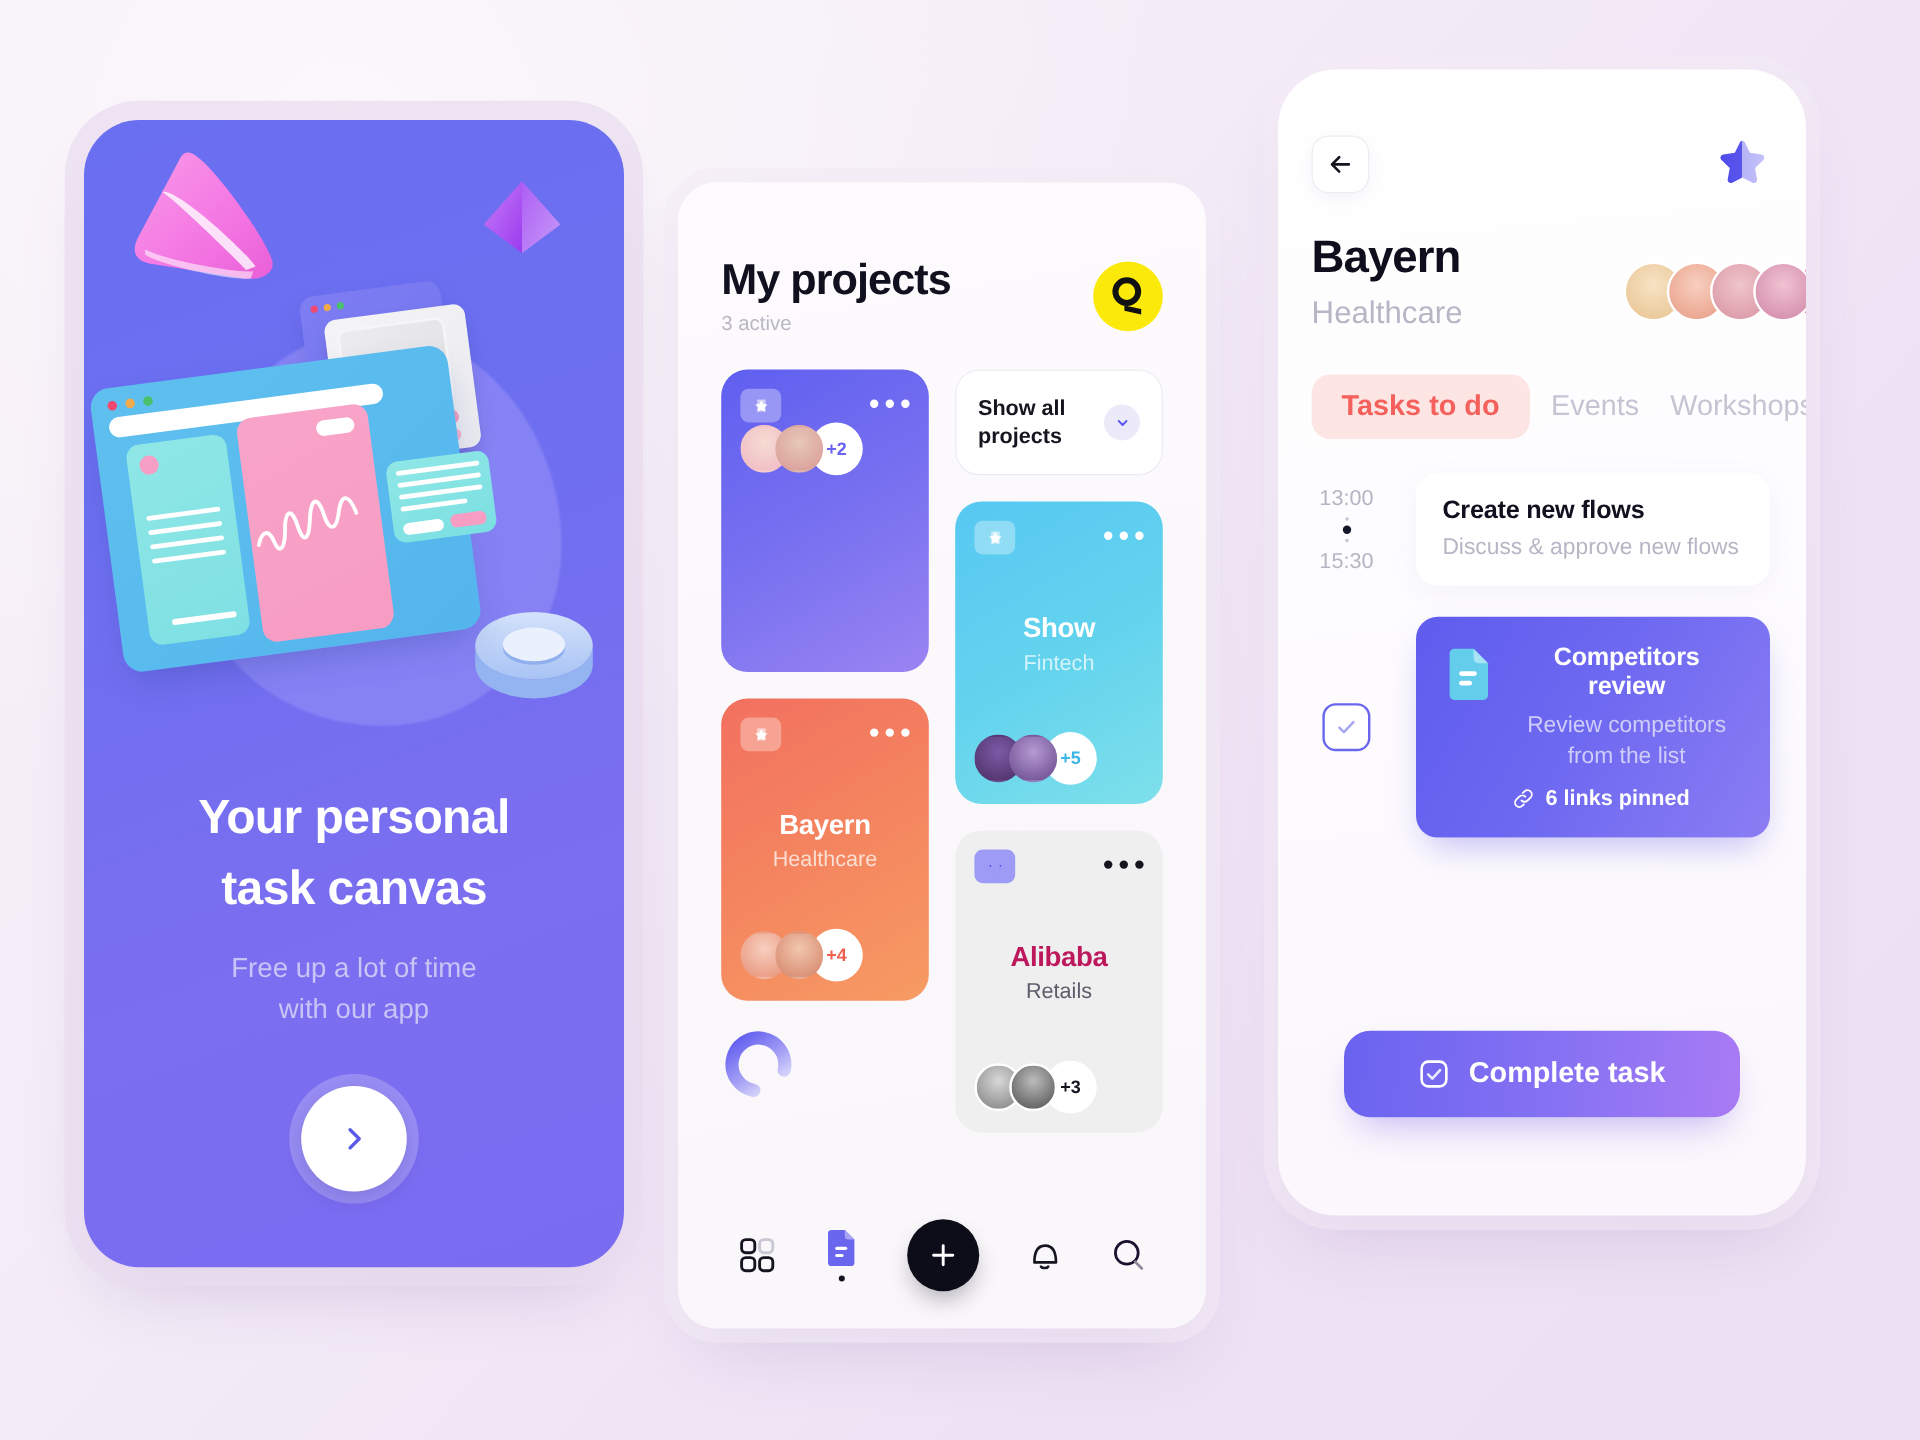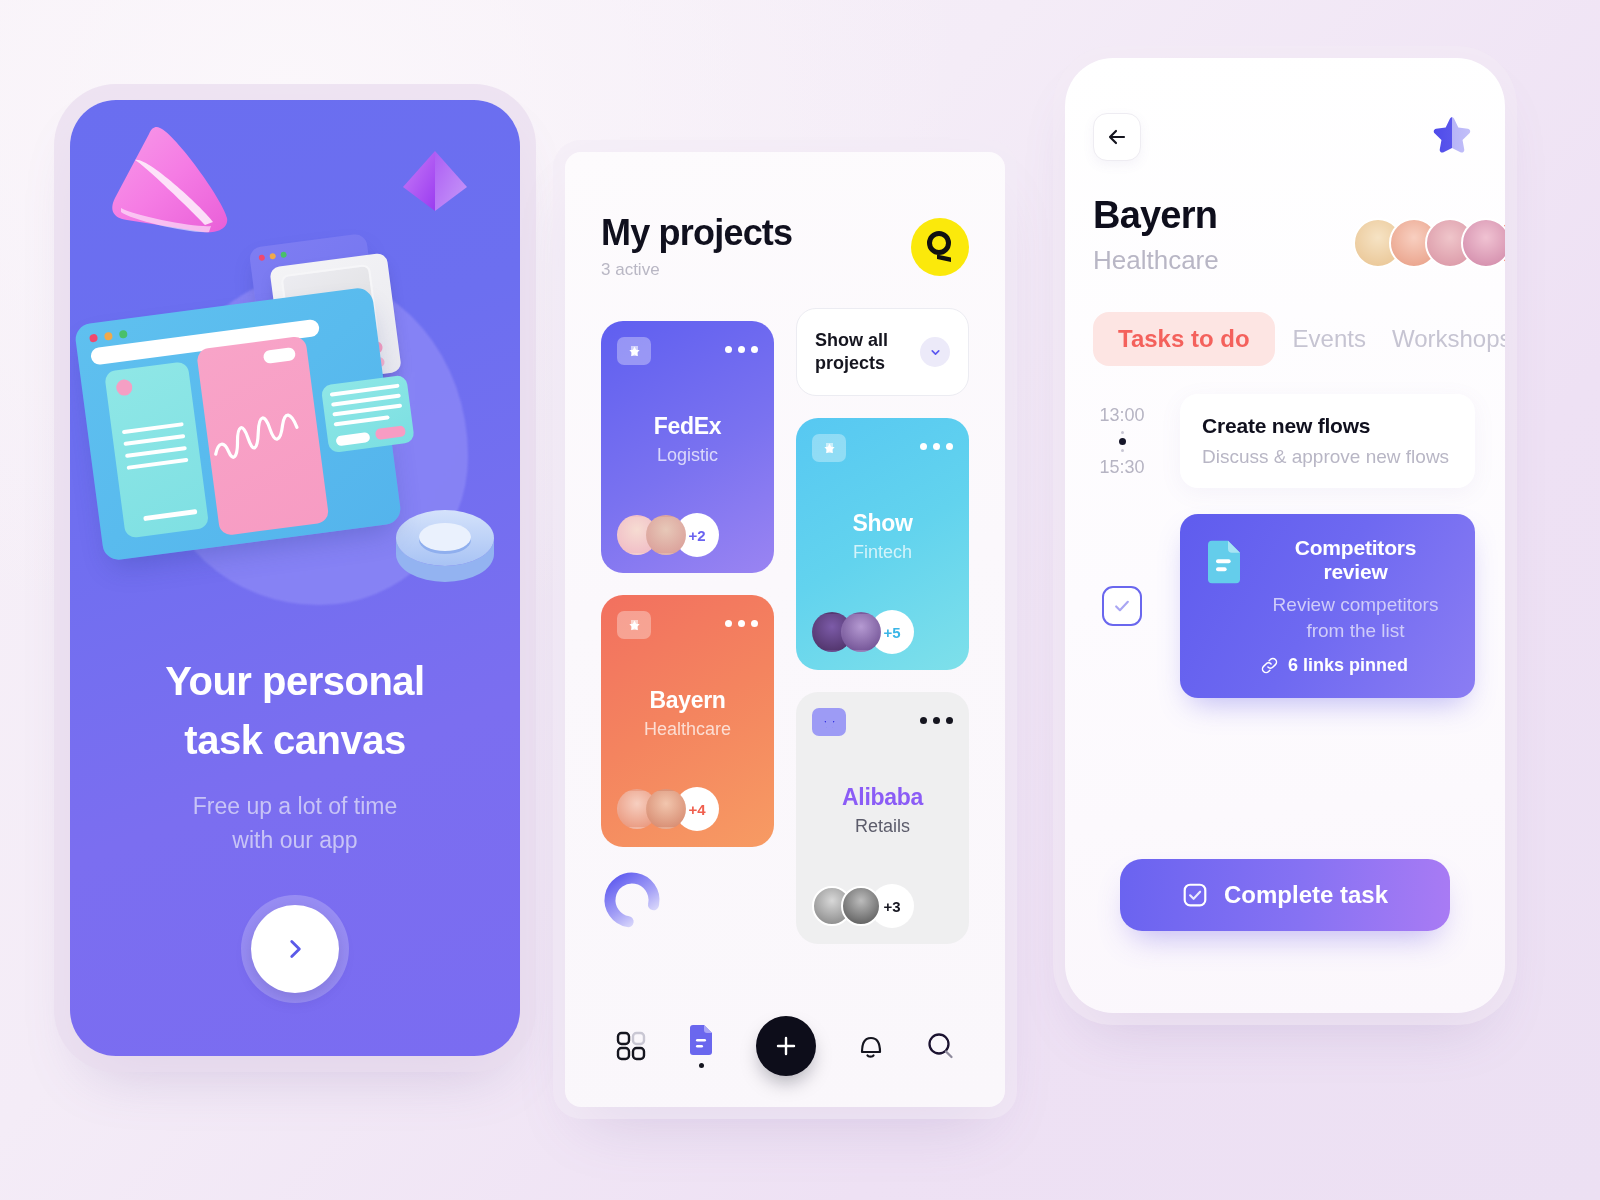--- a/index.html
+++ b/index.html
@@ -24,21 +24,21 @@
   .phone-1 {
     left: 70px; top: 100px; width: 450px; height: 956px;
     background: linear-gradient(160deg,#6a6ef0 0%,#6c6ff0 30%,#7b6ef0 68%,#7a6cf1 100%);
     border-radius: 46px;
     box-shadow: 0 0 0 16px rgba(233,221,238,0.72), 0 30px 60px -18px rgba(120,90,160,0.28);
     overflow: hidden;
   }
   .phone-2 {
     left: 565px; top: 152px; width: 440px; height: 955px;
     background: linear-gradient(170deg,#fdfbfd 0%,#fbf8fc 45%,#faf7fb 100%);
-    border-radius: 16px;
+    border-radius: 32px;
     box-shadow: 0 0 0 12px rgba(243,235,246,0.55), 0 30px 60px -20px rgba(120,90,160,0.22);
     overflow: hidden;
   }
   .phone-3 {
     left: 1065px; top: 58px; width: 440px; height: 955px;
     background: linear-gradient(175deg,#ffffff 0%,#fdfbfe 55%,#fbf7fc 100%);
     border-radius: 48px;
     box-shadow: 0 0 0 12px rgba(243,235,246,0.5), 0 30px 60px -20px rgba(120,90,160,0.22);
     overflow: hidden;
   }
@@ -132,21 +132,21 @@
   .s2 { position:absolute; inset:0; padding:60px 36px 0 36px; }
   .s2-head { display:flex; justify-content:space-between; align-items:flex-start; }
   .s2-title { font-size:36px; font-weight:700; color:#10101e; letter-spacing:-.8px;}
   .s2-sub { font-size:17px; color:#b9b7c4; margin-top:6px; font-weight:400;}
   .logo-q {
     width:58px; height:58px; border-radius:50%; background:#fbe90b;
     display:flex; align-items:center; justify-content:center; margin-top:6px; flex:none;
   }
 
   .s2-cols { display:flex; gap:22px; margin-top:28px; }
-  .col { display:flex; flex-direction:column; gap:22px; width:175px;justify-content:center; }
+  .col { display:flex; flex-direction:column; gap:22px; width:175px; }
   .col-r { padding-top: 0; }
 
   .pcard { border-radius:22px; padding:16px; position:relative; display:flex; flex-direction:column; }
   .pcard.fedex { height:252px; background:linear-gradient(150deg,#5f5ff0 0%,#7a72f0 55%,#9a84f2 100%); }
   .pcard.bayern { height:252px; background:linear-gradient(150deg,#f2705f 0%,#f4845f 48%,#f79b63 100%); }
   .pcard.xero  { height:252px; background:linear-gradient(150deg,#57c8f2 0%,#62d3ee 50%,#7ee0ea 100%); }
   .pcard.alibaba{ height:252px; background:#efeff0; }
   .pcard-top { display:flex; justify-content:space-between; align-items:flex-start; }
   .tag {
     width:34px; height:28px; border-radius:7px; background:rgba(255,255,255,.33);
@@ -155,21 +155,21 @@
   .tag::before, .tag::after {
     content:""; position:absolute; width:7px; height:10px; background:inherit; top:9px;
   }
   .tag.violet { background:#9d9bf5; }
   .kebab { display:flex; gap:6px; align-items:center; padding-top:9px;}
   .kebab span { width:7px; height:7px; border-radius:50%; background:#fff; }
   .kebab.dark span { background:#15151f; }
   .pcard-body { flex:1; display:flex; flex-direction:column; justify-content:center; align-items:center; }
   .pc-name { font-size:23px; font-weight:700; color:#fff; letter-spacing:-.3px;}
   .pc-cat  { font-size:18px; color:rgba(255,255,255,.72); margin-top:5px;}
-  .pcard.alibaba .pc-name { color:#8b5cf6;}
+  .pcard.alibaba .pc-name { color:#be185d;}
   .pcard.alibaba .pc-cat { color:#5c5c6b;}
   .avatars { display:flex; align-items:center; }
   .av { width:40px; height:40px; border-radius:50%; border:2px solid transparent; margin-left:-11px; background-size:cover; position:relative; }
   .av:first-child { margin-left:0; }
   .av-more {
     width:44px; height:44px; border-radius:50%; background:#fff; margin-left:-11px;
     display:flex; align-items:center; justify-content:center; font-size:15px; font-weight:700;
   }
 
   .showall {
@@ -402,24 +402,20 @@
             <div class="tag">
               <svg width="13" height="13" viewBox="0 0 24 24">
                 <path d="M12 2.6l2.9 6 6.6.9-4.8 4.6 1.2 6.5L12 17.5 6.1 20.6l1.2-6.5L2.5 9.5l6.6-.9z" fill="#fff"></path>
               </svg>
             </div>
             <div class="kebab">
                 <span></span>
                 <span></span>
                 <span></span>
               </div>
-          </div>
-          <div class="pcard-body">
-            <div class="pc-name">FedEx</div>
-            <div class="pc-cat">Logistic</div>
           </div>
           <div class="avatars">
             <div class="av" style="background:radial-gradient(circle at 50% 35%,#f6dcd2,#f0b9c5);"></div>
             <div class="av" style="background:radial-gradient(circle at 50% 35%,#e7c8b8,#d99b96);"></div>
             <div class="av-more" style="color:#6a63f0;">+2</div>
           </div>
         </div>
 
         <div class="pcard bayern">
           <div class="pcard-top">

